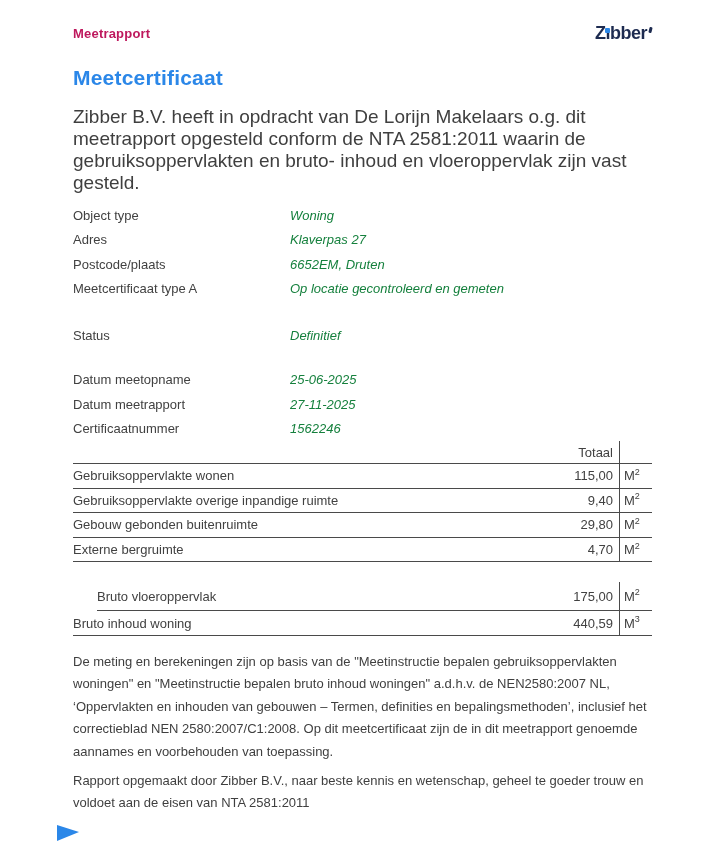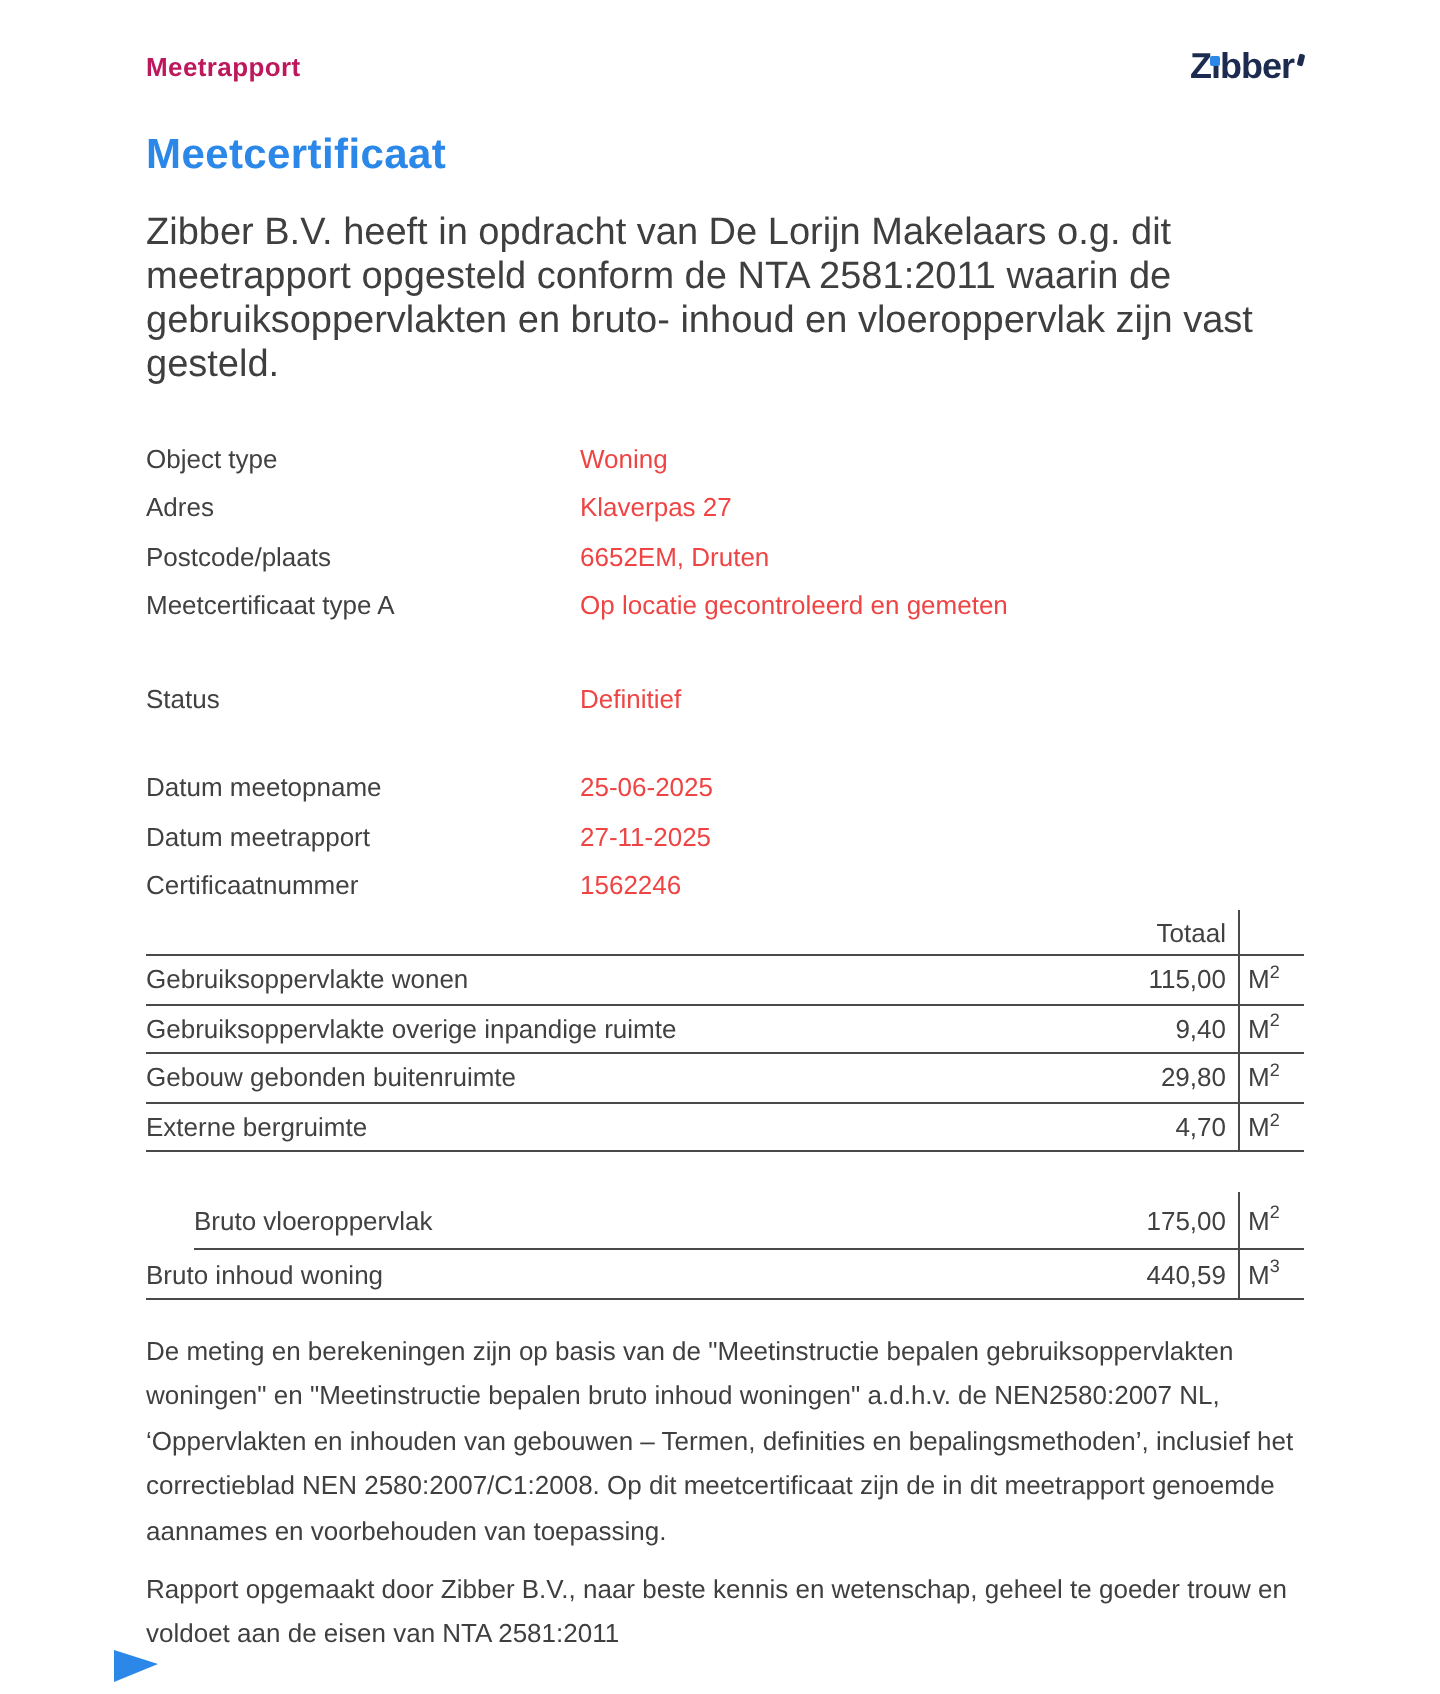--- a/index.html
+++ b/index.html
@@ -73,26 +73,26 @@
   .intro {
     margin-top: 16px;
     font-size: 19px;
     line-height: 22px;
     color: #3f3f3f;
     max-width: 580px;
   }
 
   
   .kv-group { }
-  .g1 { margin-top: 23px; }
+  .g1 { margin-top: 9px; }
   .g2 { margin-top: 22px; }
   .g3 { margin-top: 20px; }
   .kv-row { display: flex; align-items: center; height: 24.5px; font-size: 13px; }
   .kv-label { width: 217px; flex-shrink: 0; color: #414141; }
-  .kv-value { color: #ef4444; }
+  .kv-value { color: #15803d; font-style: italic; }
 
   
   .mtable { margin-top: 0; }
   .m-row {
     display: flex;
     align-items: stretch;
     border-bottom: 1px solid #4a4a4a;
     font-size: 13px;
   }
   .m-row-inner-h { height: 23px; }

